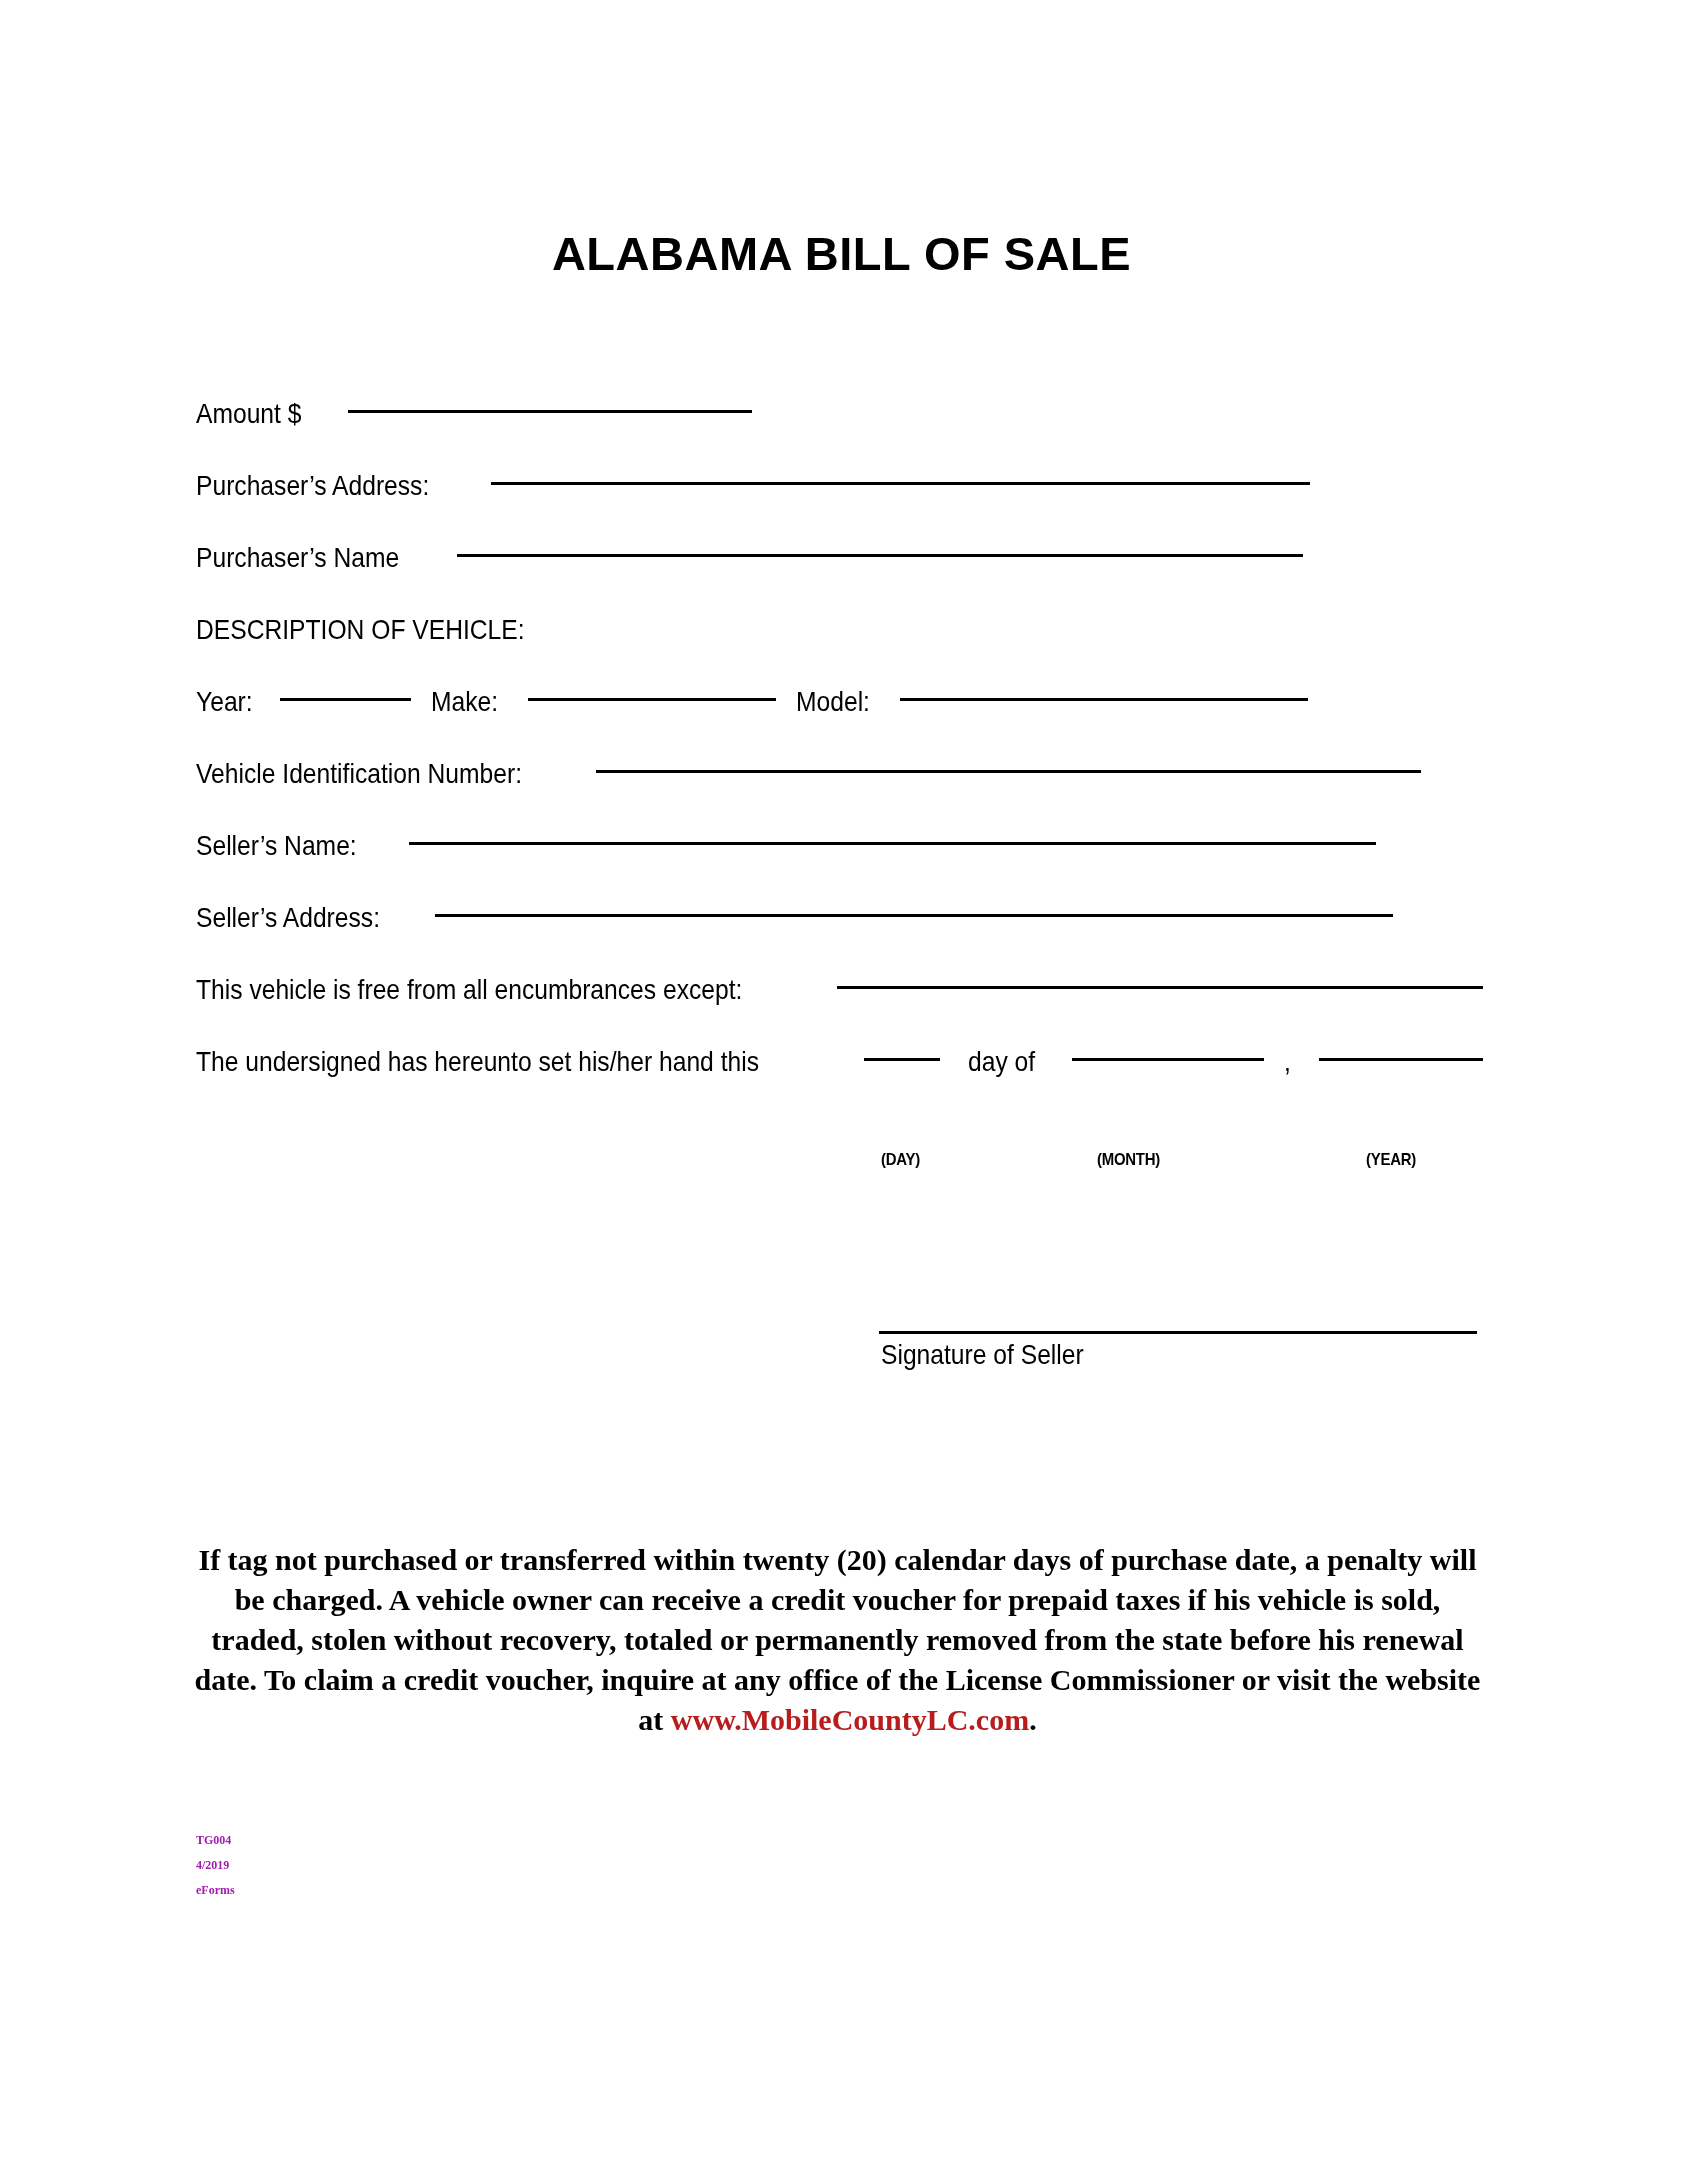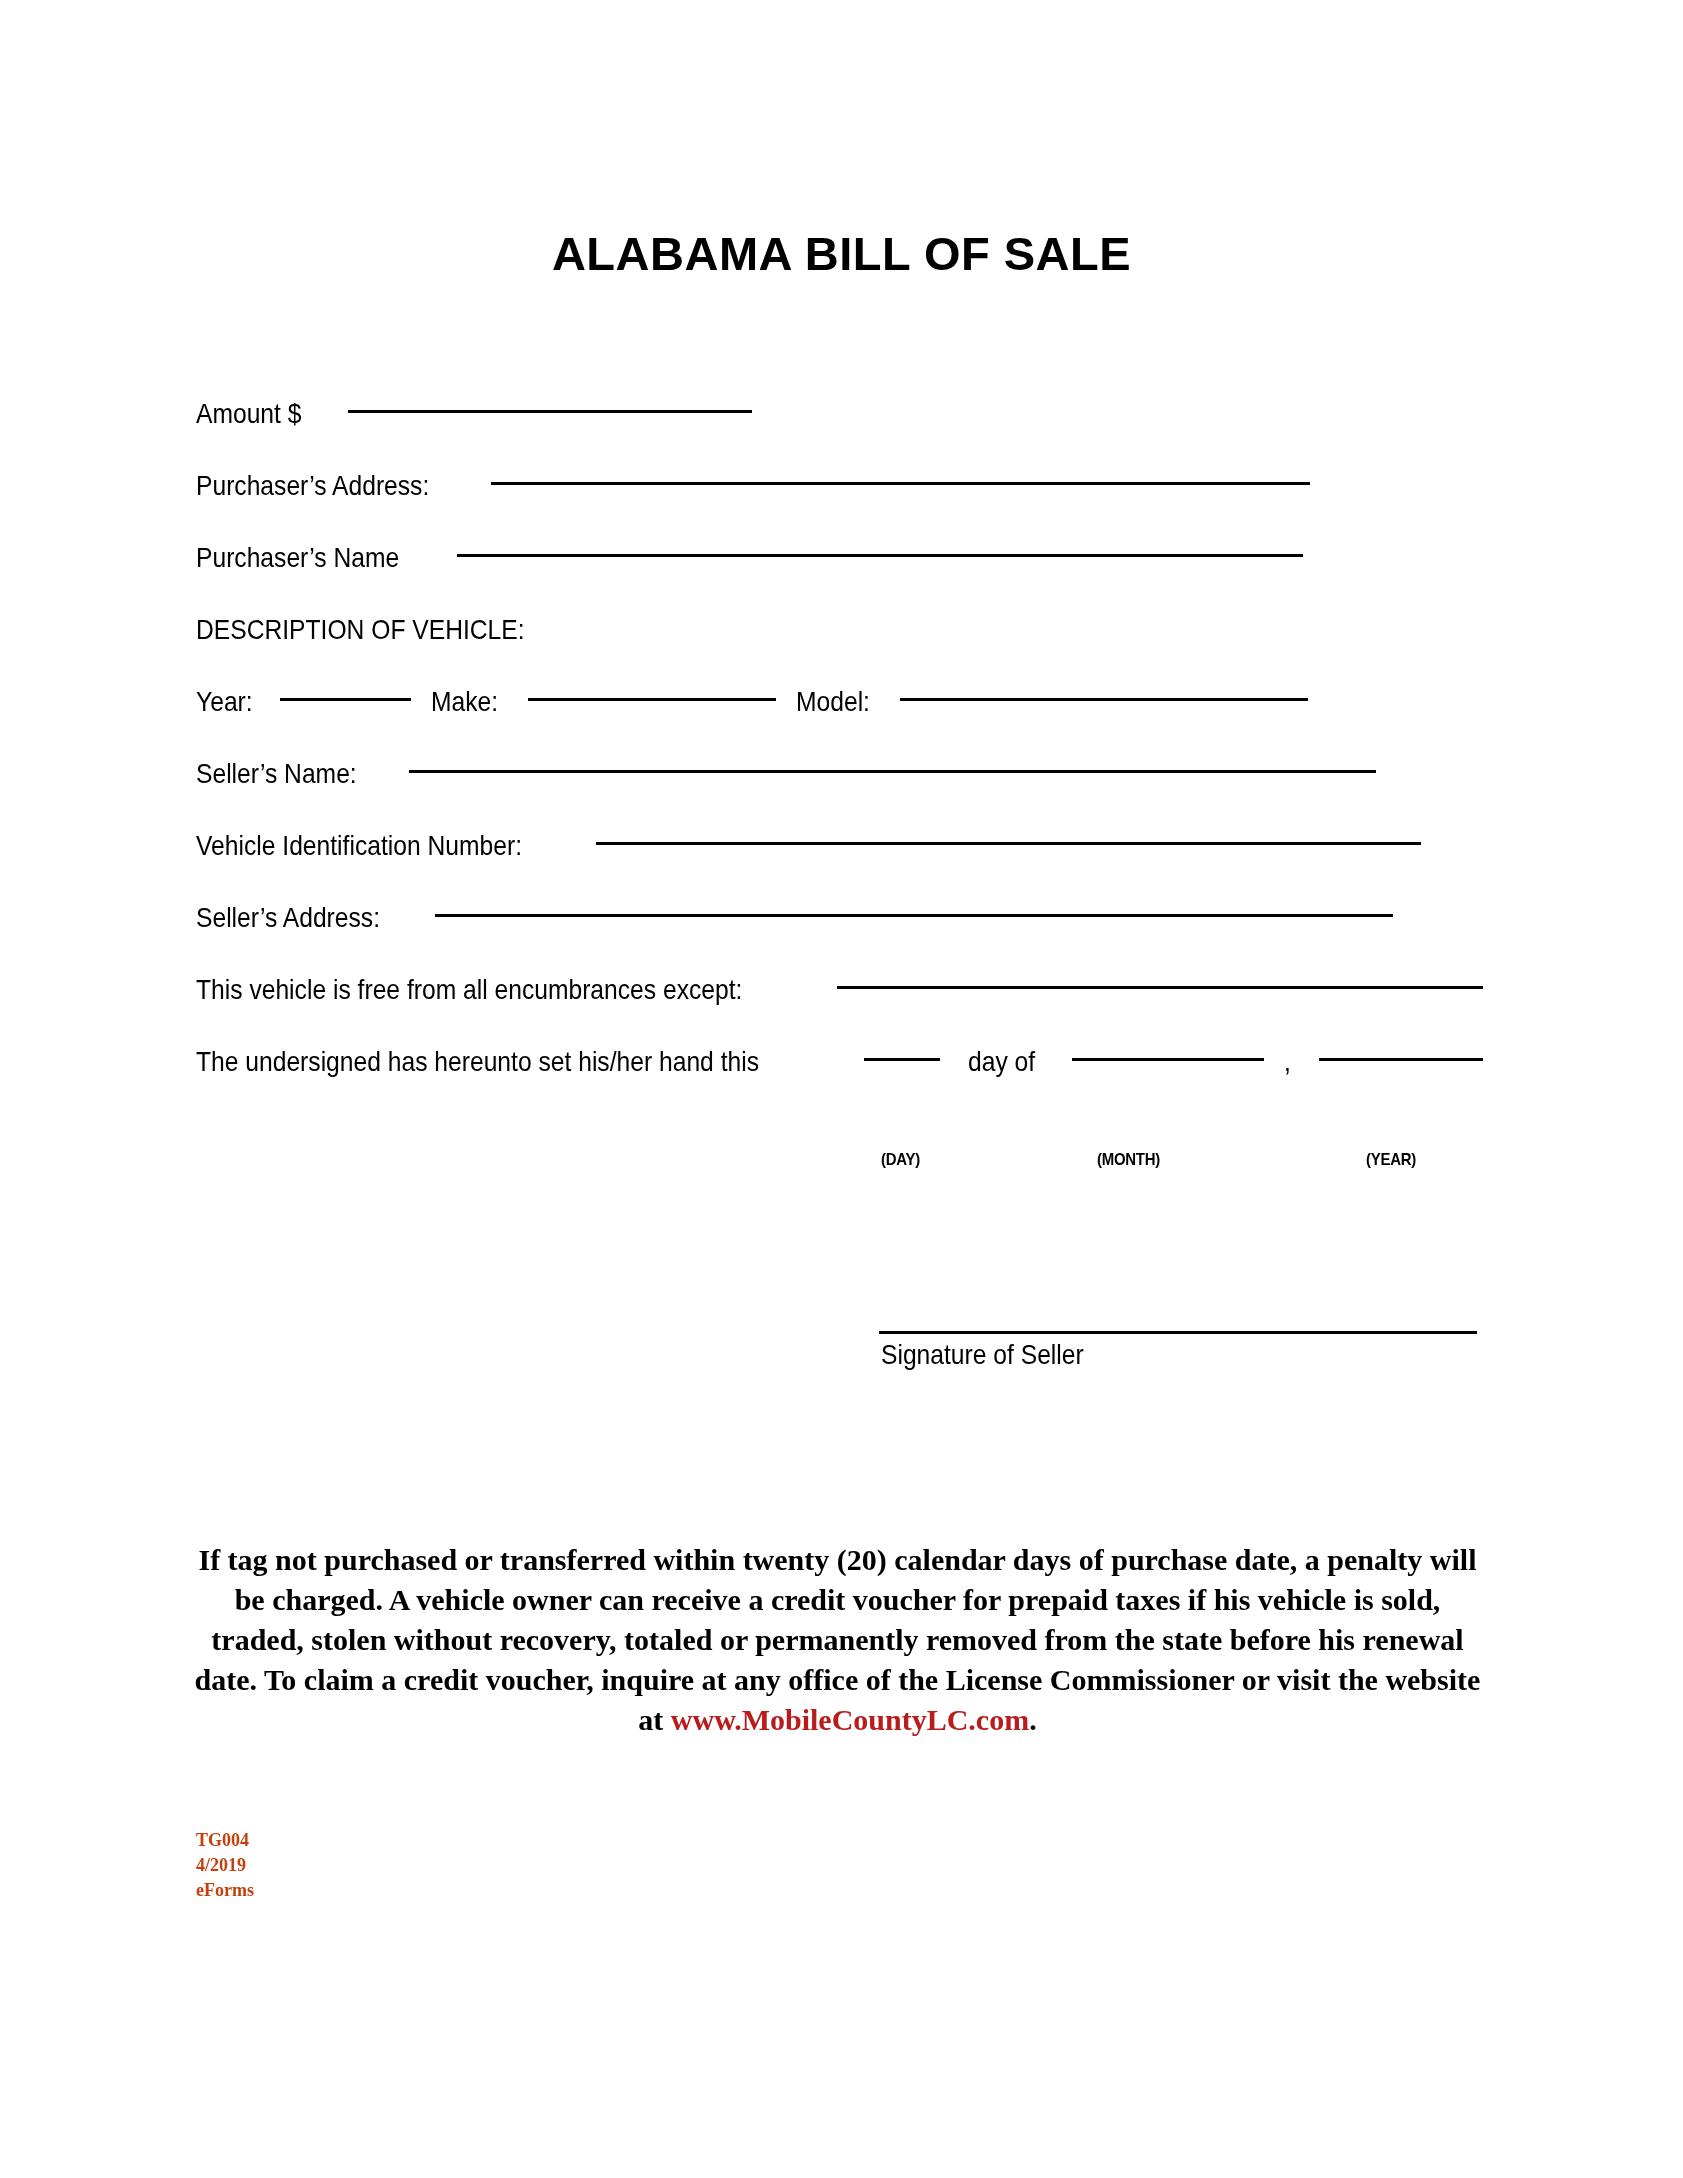--- a/index.html
+++ b/index.html
@@ -144,23 +144,23 @@
     text-decoration: none;
   }
 
   
   .footer {
     position: absolute;
     left: 196px;
     top: 1828px;
     font-family: "Liberation Serif", serif;
     font-weight: bold;
-    font-size: 18px;
+    font-size: 12px;
     line-height: 25px;
-    color: #c2410c;
+    color: #a21caf;
   }
   .footer div { white-space: nowrap; }
 </style>
 </head>
 <body>
 
 <div class="page">
 
   <div class="doc-title">ALABAMA BILL OF SALE</div>
 
@@ -188,27 +188,27 @@
     <div class="row">
       <span class="lbl">Year:</span>
       <span class="rule rule-year"></span>
       <span class="lbl">Make:</span>
       <span class="rule rule-make"></span>
       <span class="lbl">Model:</span>
       <span class="rule rule-model"></span>
     </div>
 
     <div class="row">
+      <span class="lbl">Vehicle Identification Number:</span>
+      <span class="rule rule-vin"></span>
+    </div>
+
+    <div class="row">
       <span class="lbl">Seller’s Name:</span>
       <span class="rule rule-sname"></span>
-    </div>
-
-    <div class="row">
-      <span class="lbl">Vehicle Identification Number:</span>
-      <span class="rule rule-vin"></span>
     </div>
 
     <div class="row">
       <span class="lbl">Seller’s Address:</span>
       <span class="rule rule-saddr"></span>
     </div>
 
     <div class="row">
       <span class="lbl">This vehicle is free from all encumbrances except:</span>
       <span class="rule rule-enc"></span>

